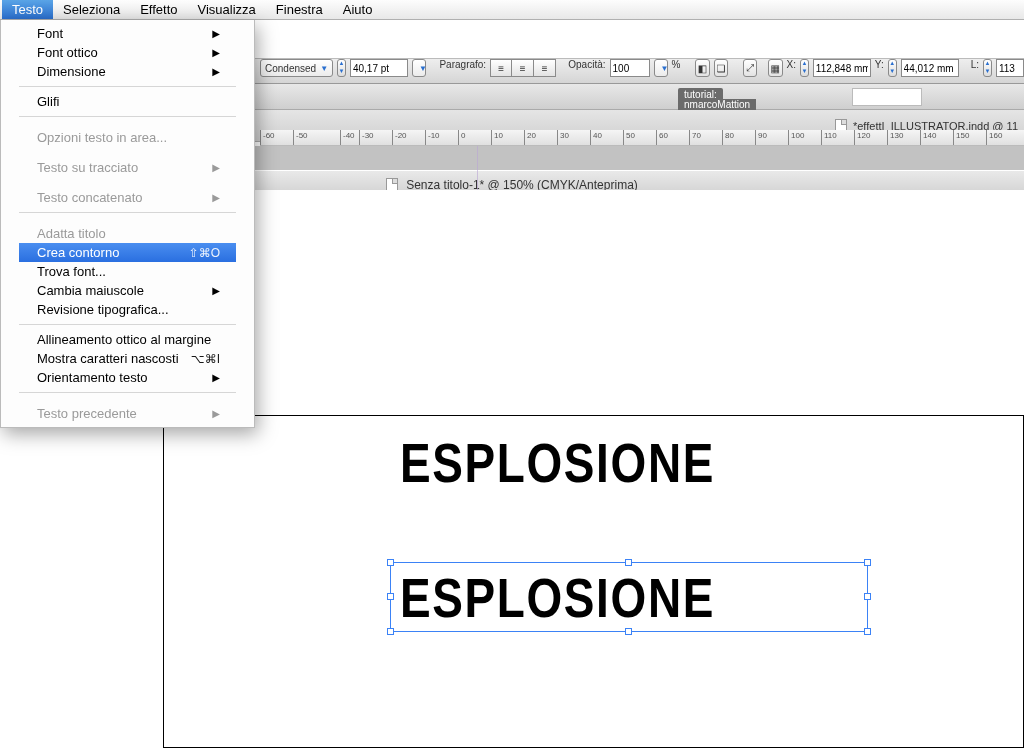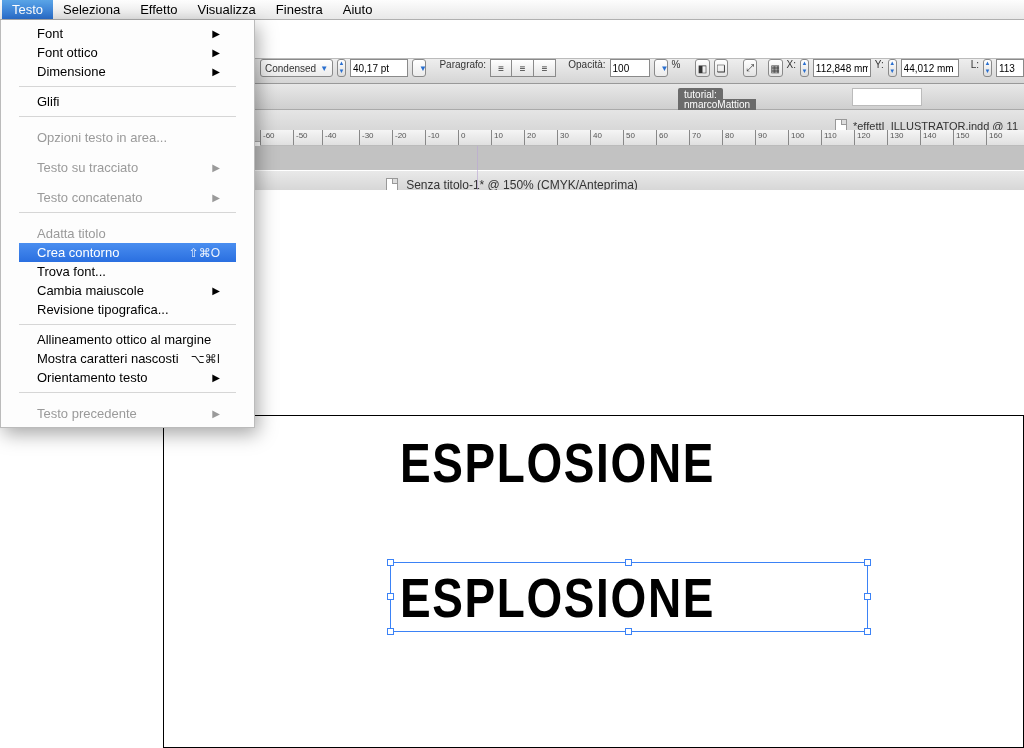--- a/index.html
+++ b/index.html
@@ -149,21 +149,21 @@
 </div>
 
 <div class="ruler">
   <div class="ticks" id="ruler-ticks">
       <div class="tick" style="left: 0px;">
         <span>-60</span>
       </div>
       <div class="tick" style="left: 33px;">
         <span>-50</span>
       </div>
-      <div class="tick" style="left: 62px;">
+      <div class="tick" style="left: 80px;">
         <span>-40</span>
       </div>
       <div class="tick" style="left: 99px;">
         <span>-30</span>
       </div>
       <div class="tick" style="left: 132px;">
         <span>-20</span>
       </div>
       <div class="tick" style="left: 165px;">
         <span>-10</span>

